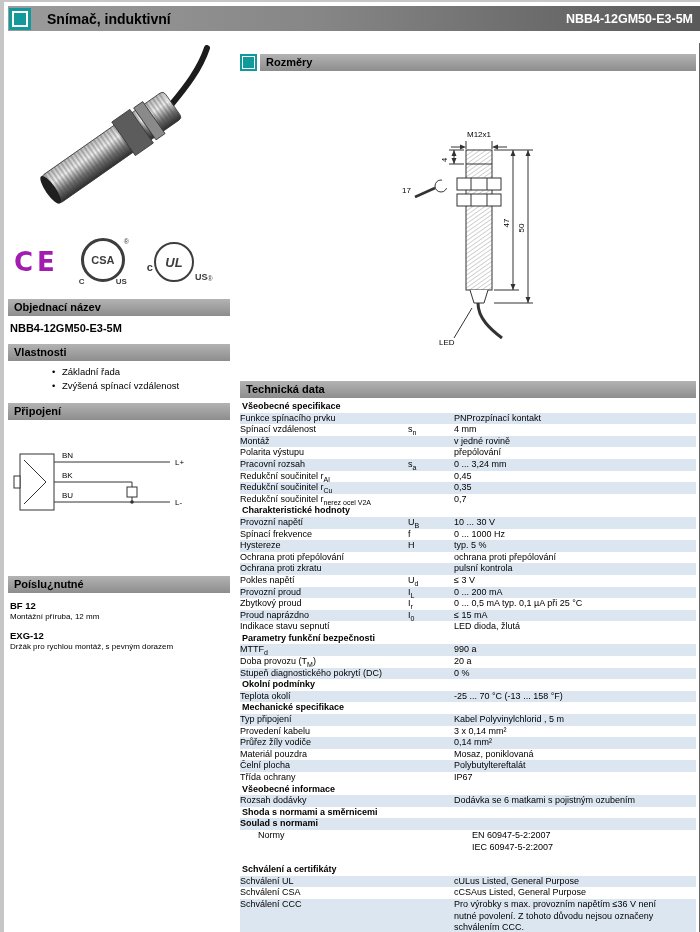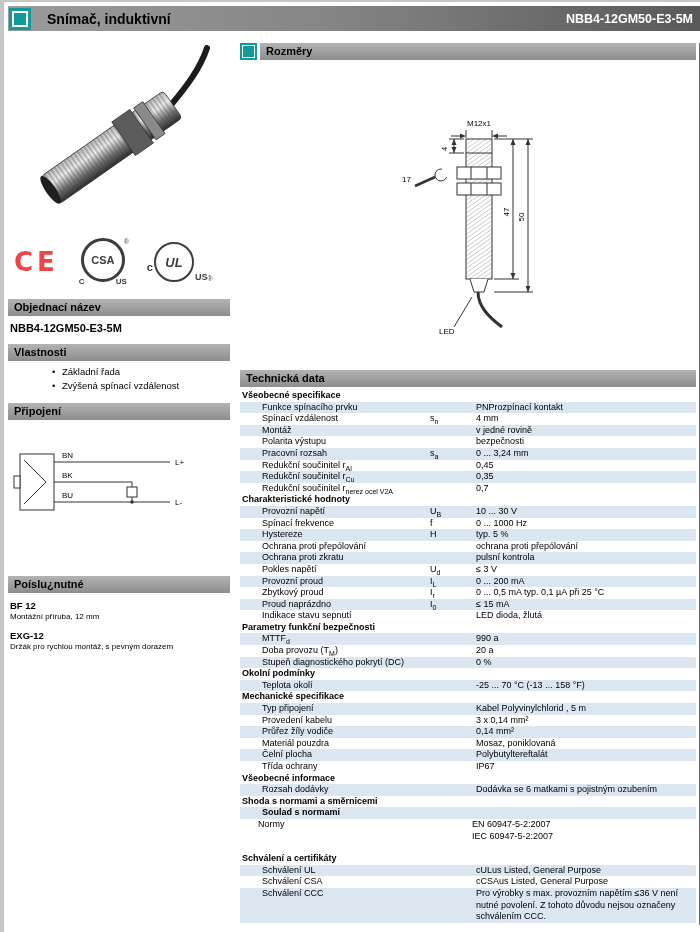--- a/index.html
+++ b/index.html
@@ -19,21 +19,21 @@
   .cols{display:flex;gap:10px;margin-top:12px;align-items:flex-start}
   .col-left{width:222px;flex:none}
   .col-right{flex:1;border-right:1px solid #666;padding-right:3px;min-height:882px}
 
   .sechdr{height:17px;line-height:17px;background:linear-gradient(#b3b3b3,#8d8d8d);
           font-weight:bold;font-size:11px;padding-left:6px}
 
   
   .photo-box{height:188px;margin-top:2px}
   .logos{display:flex;align-items:center;gap:20px;margin:4px 0 12px 6px;height:50px}
-  .ce-mark{font-size:26px;font-weight:bold;letter-spacing:4px;color:#ef4444;font-family:"DejaVu Sans",sans-serif}
+  .ce-mark{font-size:26px;font-weight:bold;letter-spacing:4px;color:#a21caf;font-family:"DejaVu Sans",sans-serif}
   .csa-mark{position:relative;width:48px;height:48px}
   .csa-circle{width:38px;height:38px;border:3px solid #3d3d3d;border-radius:50%;display:flex;
               align-items:center;justify-content:center;font-weight:bold;font-size:11px;color:#3d3d3d;margin:0 auto}
   .csa-c{position:absolute;left:0;bottom:0;font-size:8px;font-weight:bold;color:#3d3d3d}
   .csa-us{position:absolute;right:0;bottom:0;font-size:8px;font-weight:bold;color:#3d3d3d}
   .csa-reg{position:absolute;right:-2px;top:0;font-size:7px;color:#3d3d3d}
   .ul-mark{display:flex;align-items:flex-end;color:#3d3d3d}
   .ul-c{font-size:11px;font-weight:bold;margin-right:1px;line-height:30px}
   .ul-circle{width:36px;height:36px;border:2.5px solid #3d3d3d;border-radius:50%;display:flex;
              align-items:center;justify-content:center;font-weight:bold;font-size:13px;font-style:italic}
@@ -44,33 +44,33 @@
   .features{list-style:none;margin:5px 0 12px 4px;font-size:9.5px}
   .features li{margin-bottom:3px;padding-left:10px;position:relative}
   .features li::before{content:"•";position:absolute;left:0}
   .wiring-box{margin:16px 0 0 4px;height:112px}
   .acc-header{margin-top:28px}
   .acc{margin:7px 0 9px 2px}
   .acc-name{font-weight:bold;font-size:9.5px}
   .acc-desc{font-size:8px;margin-top:1px}
 
   
-  .r-hdr-row{display:flex;align-items:flex-start;gap:3px;margin-top:0}
+  .r-hdr-row{display:flex;align-items:flex-start;gap:3px;margin-top:11px}
   .r-hdr-row .sechdr{flex:1}
   .drawing{height:300px;margin-top:4px;display:flex;justify-content:flex-end}
   .tech-hdr{margin-top:6px}
 
   
   .ttable{font-size:9px;line-height:11.6px;margin-top:3px}
   .sec-title{font-weight:bold;padding-left:2px}
   .sec-title.gap{margin-top:11px}
   .trow{display:flex}
   .trow.alt{background:#dce6f1}
   .trow.bold{font-weight:bold}
-  .c-label{width:168px;flex:none;padding-left:22px;white-space:nowrap;overflow:visible}
+  .c-label{width:168px;flex:none;padding-left:0;white-space:nowrap;overflow:visible}
   .trow.ind2 .c-label{padding-left:18px}
   .c-sym{width:46px;flex:none}
   .c-val{flex:1;padding-right:17px}
   sub{font-size:7px;line-height:0}
 
   svg text{font-family:"Liberation Sans",sans-serif}
 </style>
 </head>
 <body>
 
@@ -255,21 +255,21 @@
             <div class="c-val">4 mm</div>
           </div>
           <div class="trow alt">
             <div class="c-label">Montáž</div>
             <div class="c-sym"></div>
             <div class="c-val">v jedné rovině</div>
           </div>
           <div class="trow">
             <div class="c-label">Polarita výstupu</div>
             <div class="c-sym"></div>
-            <div class="c-val">bezpečnosti</div>
+            <div class="c-val">přepólování</div>
           </div>
           <div class="trow alt">
             <div class="c-label">Pracovní rozsah</div>
             <div class="c-sym">s<sub>a</sub></div>
             <div class="c-val">0 ... 3,24 mm</div>
           </div>
           <div class="trow">
             <div class="c-label">Redukční součinitel r<sub>Al</sub></div>
             <div class="c-sym"></div>
             <div class="c-val">0,45</div>

